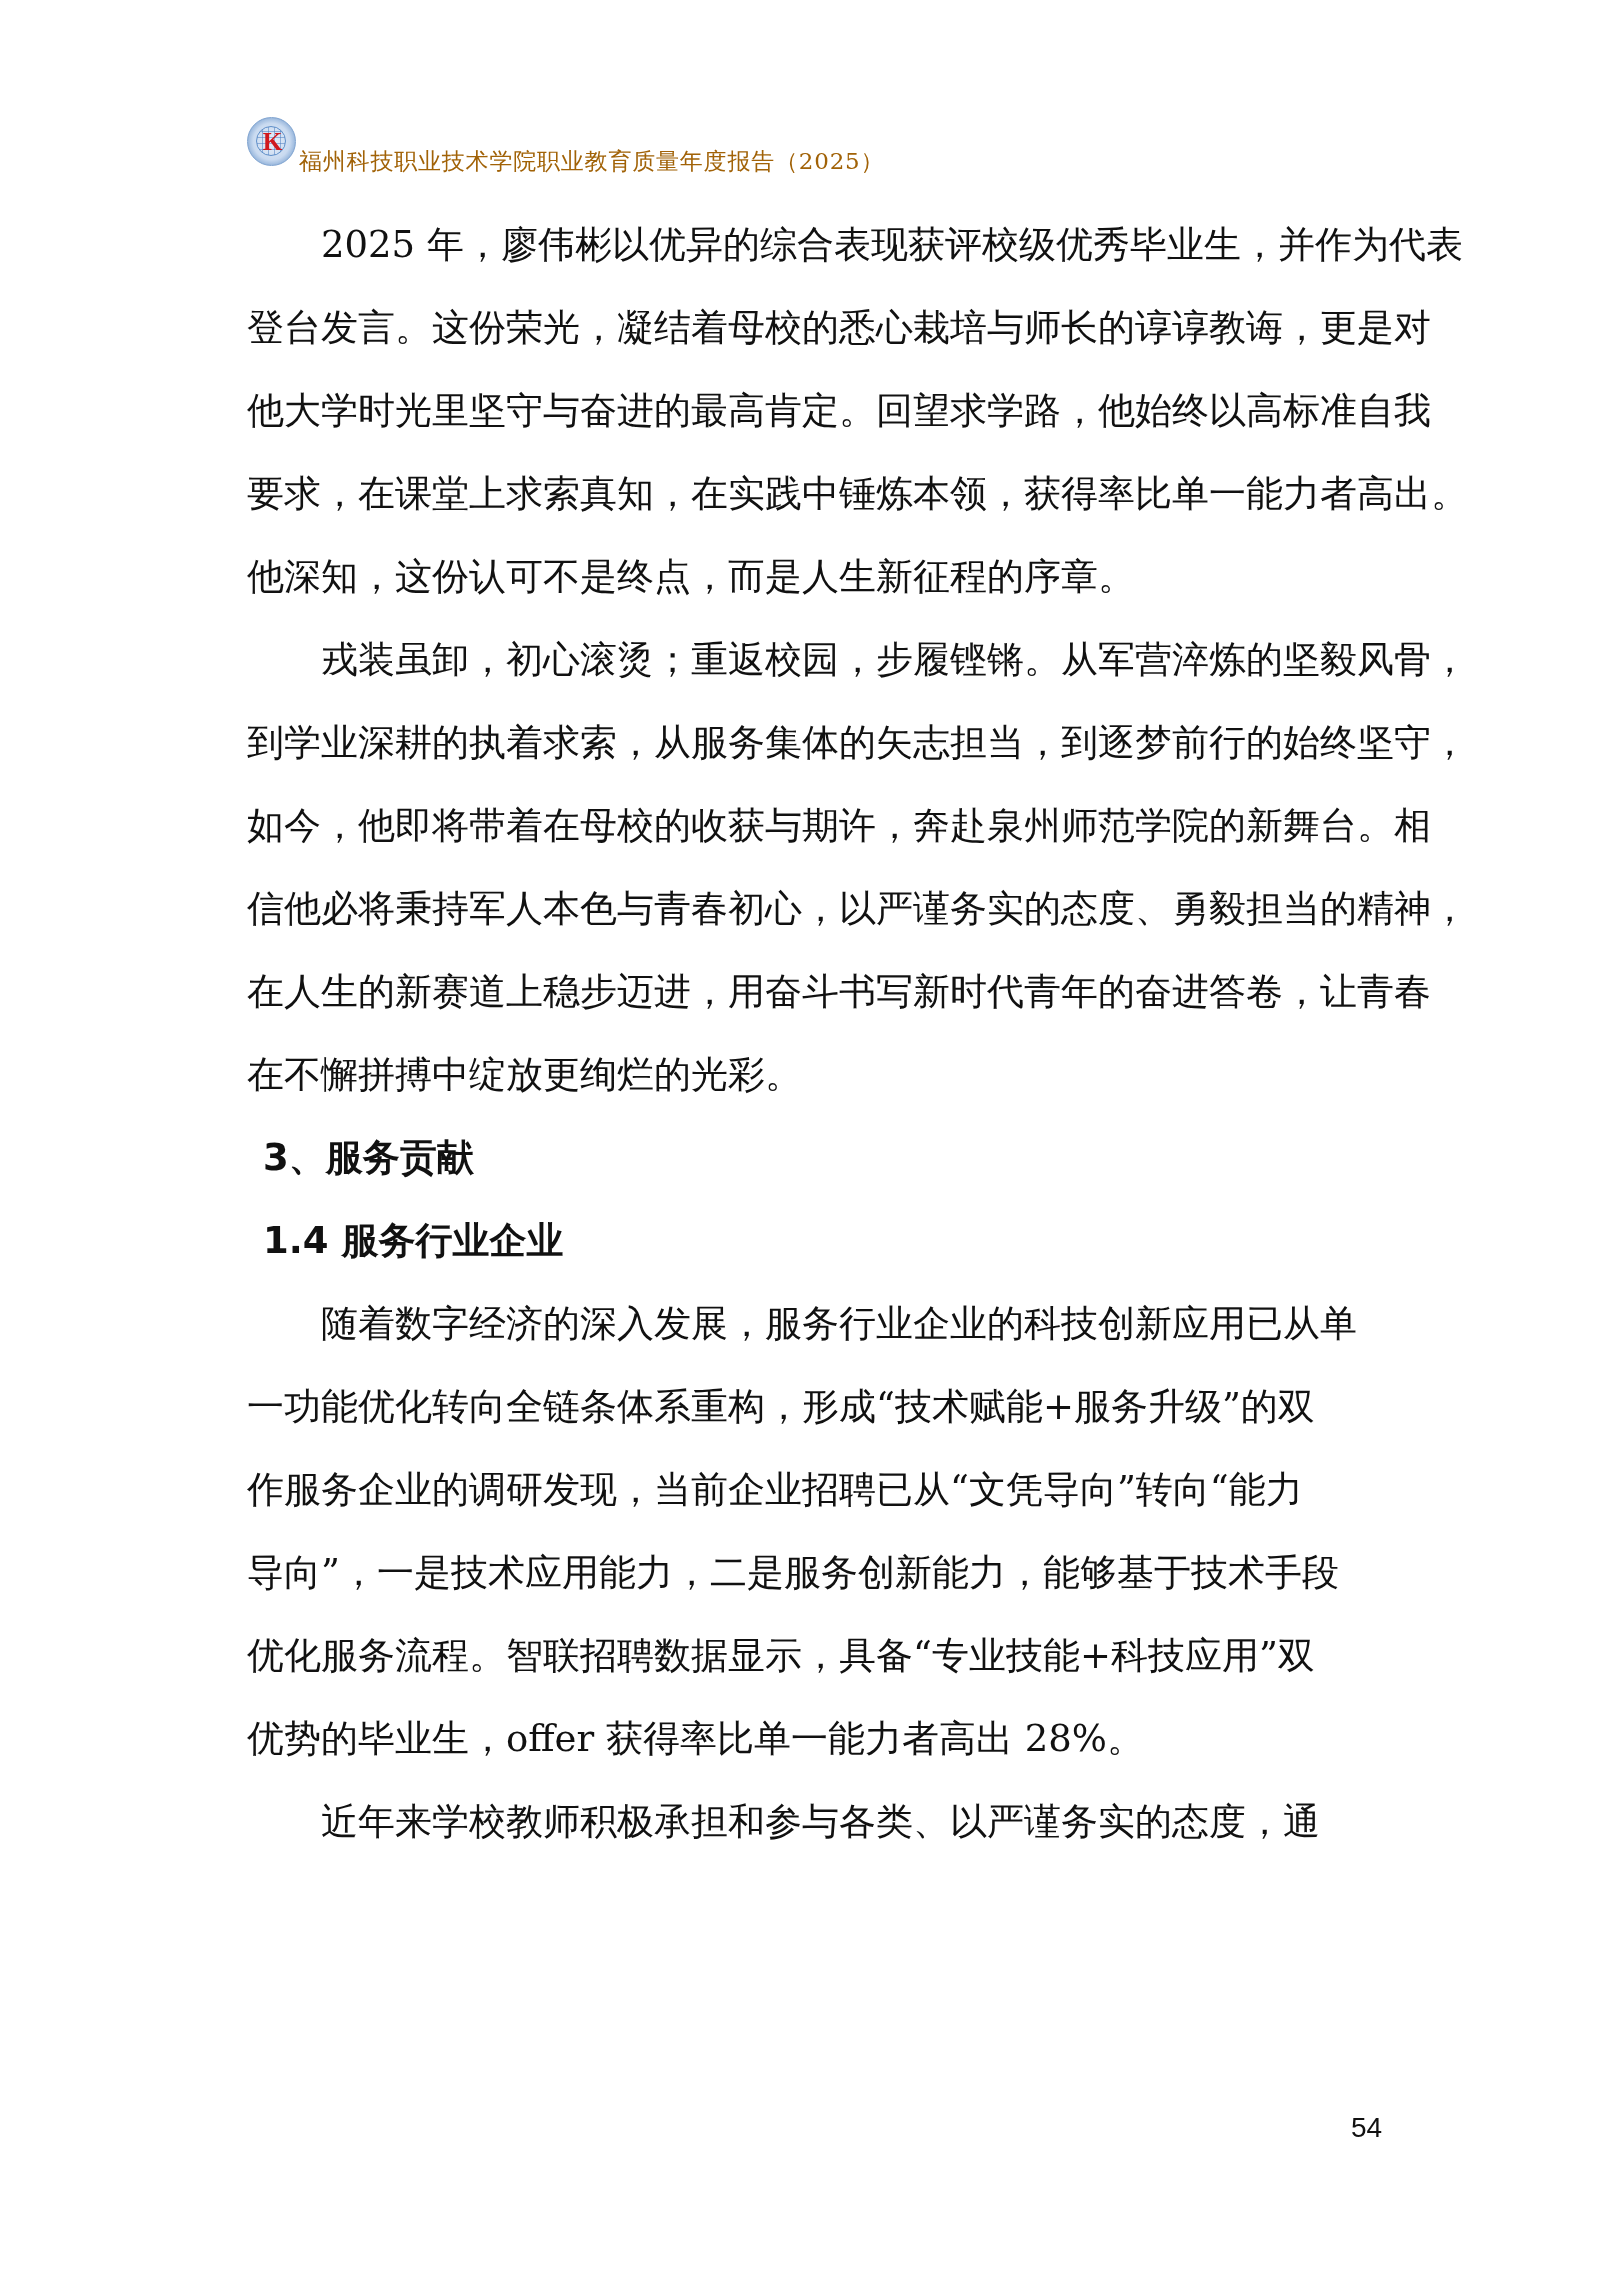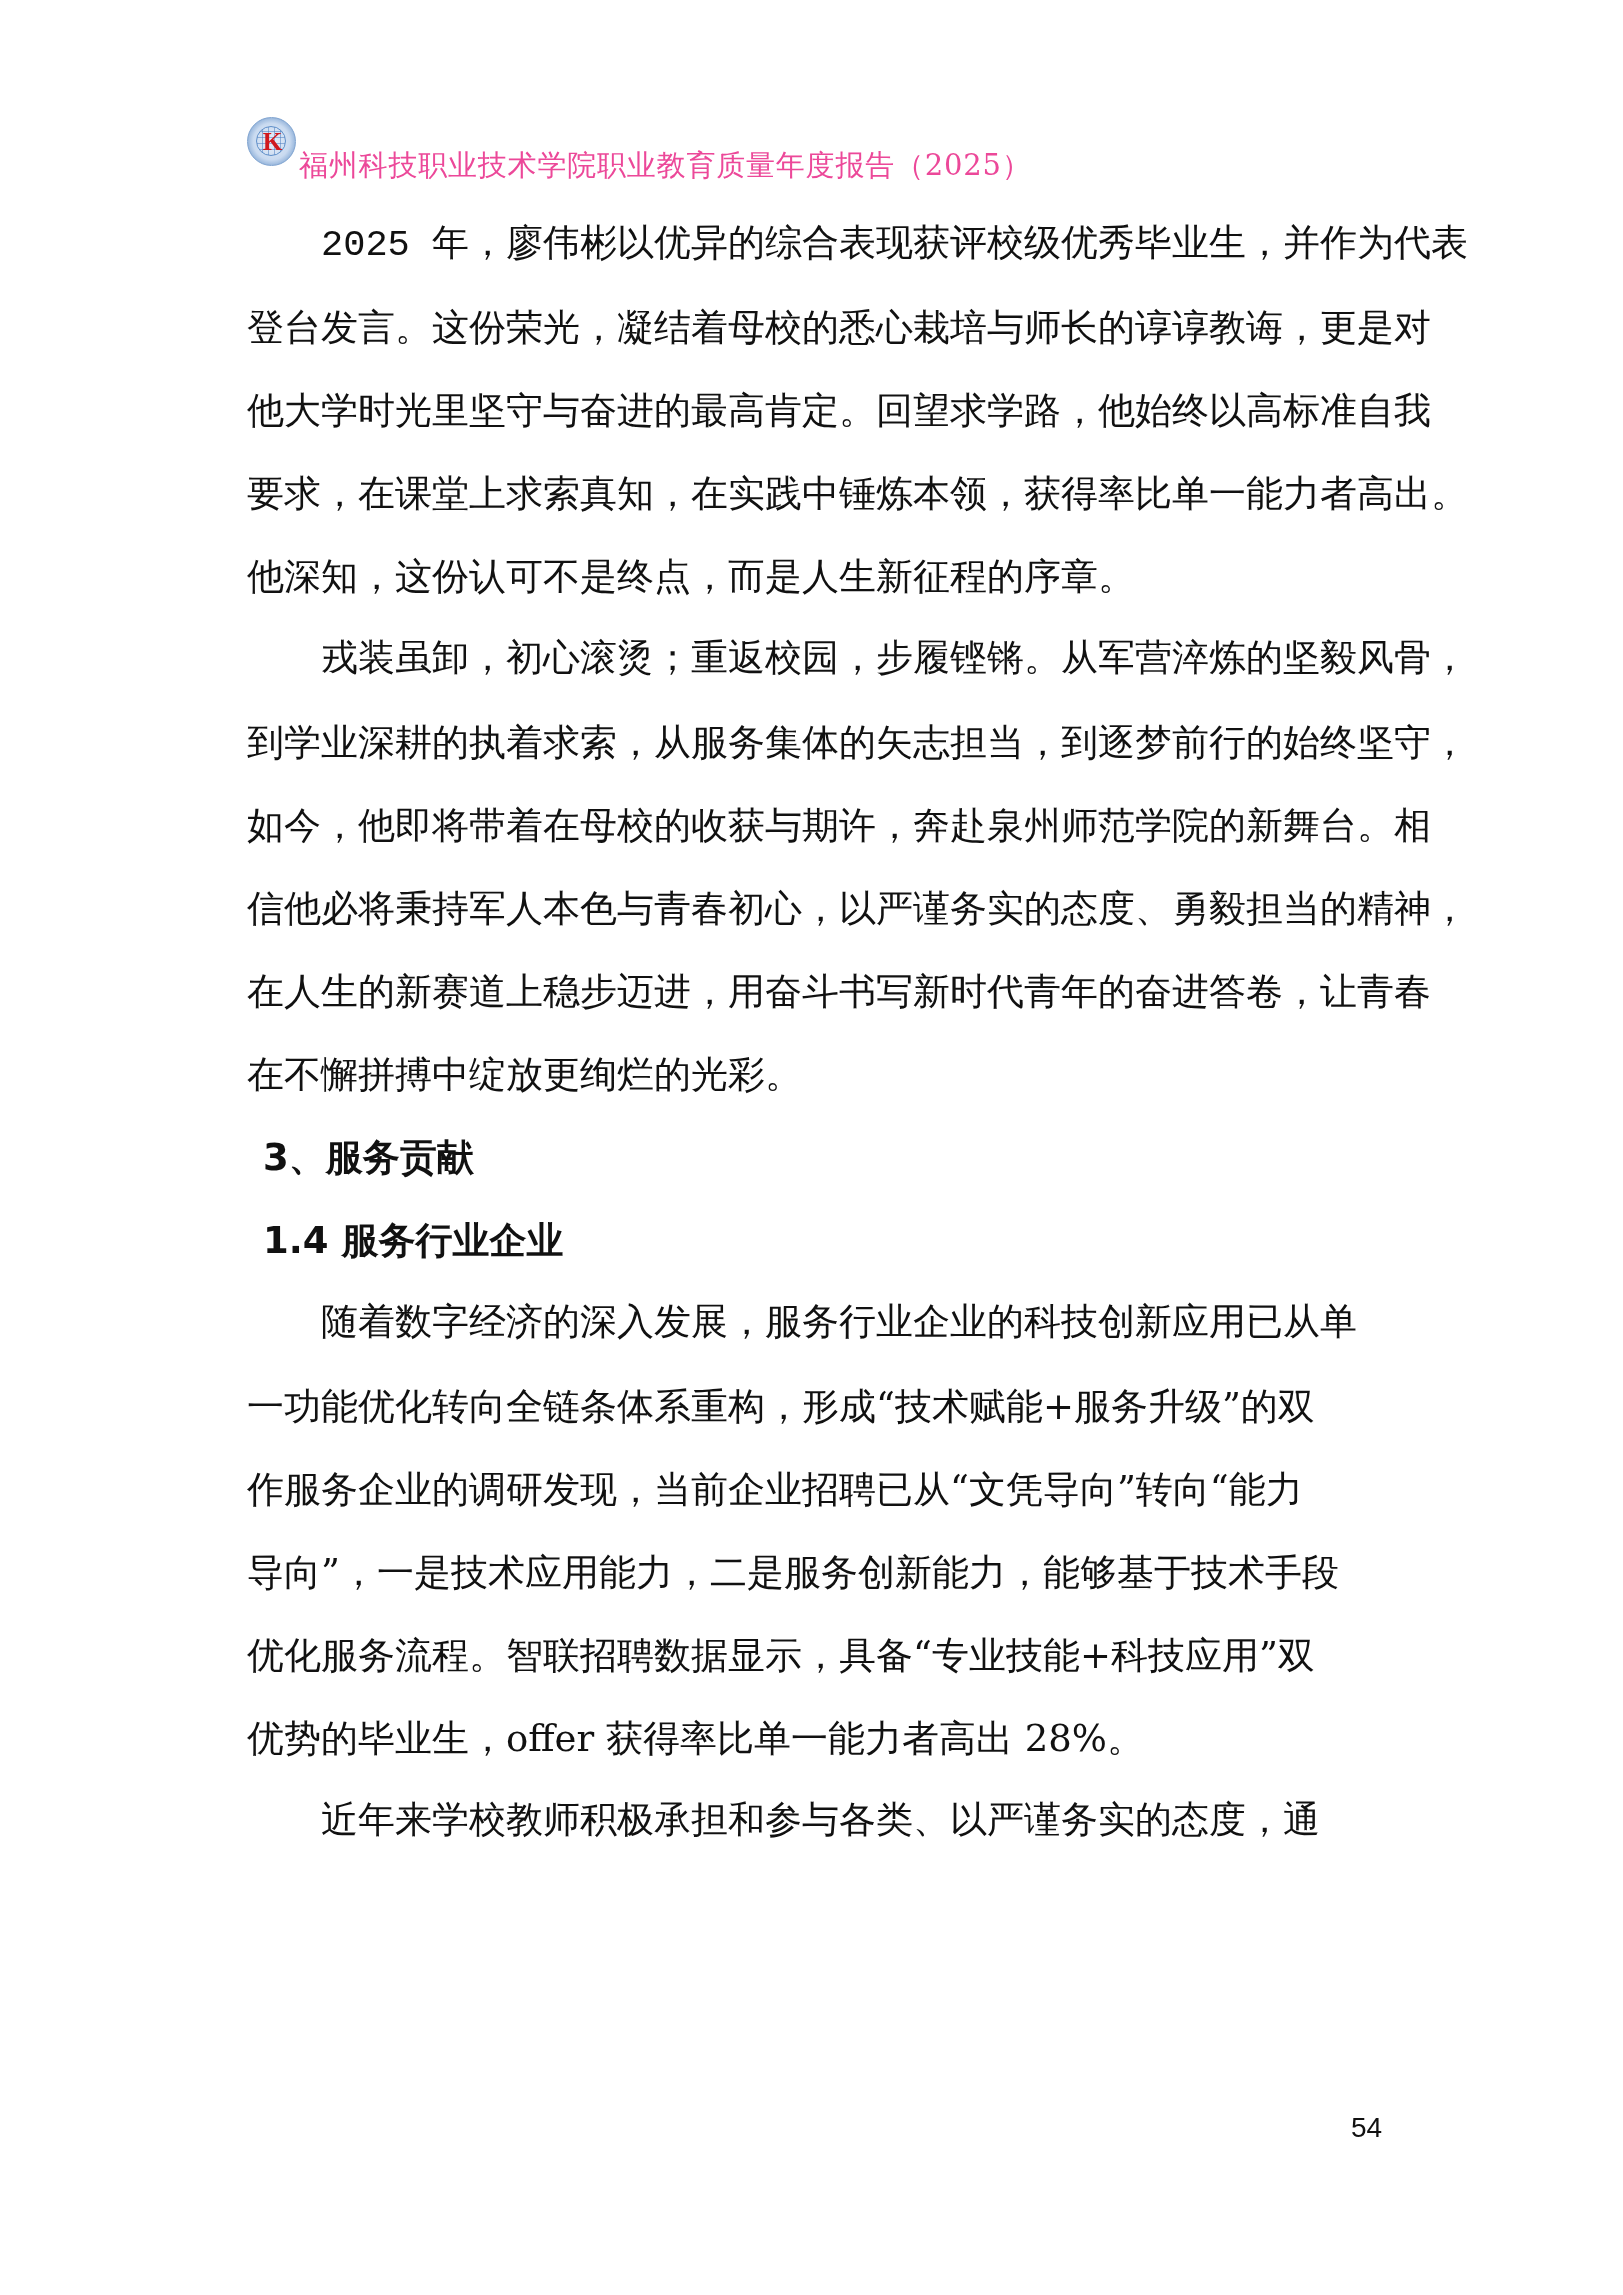--- a/index.html
+++ b/index.html
@@ -53,41 +53,40 @@
       font-weight: bold;
       font-size: 25px;
       color: #d0191f;
       line-height: 29px;
     }
     .header-title {
       position: absolute;
       left: 52px;
       top: 29px;
       font-family: "DejaVu Serif", serif;
-      font-size: 29px;
+      font-size: 23px;
       letter-spacing: 0.8px;
-      color: #ec4899;
+      color: #a16207;
       white-space: nowrap;
     }
     .content {
       position: absolute;
       left: 247px;
       top: 218px;
       width: 1141px;
     }
     .line {
       height: 83px;
       line-height: 54px;
       font-size: 37px;
       white-space: nowrap;
       letter-spacing: 0px;
     }
     .line.indent {
       padding-left: 74px;
-      font-family: Liberation Mono, monospace;
     }
     .heading {
       height: 83px;
       line-height: 54px;
       font-size: 37px;
       font-weight: bold;
       font-family: "DejaVu Sans", sans-serif;
       white-space: nowrap;
       margin-left: 16px;
     }

